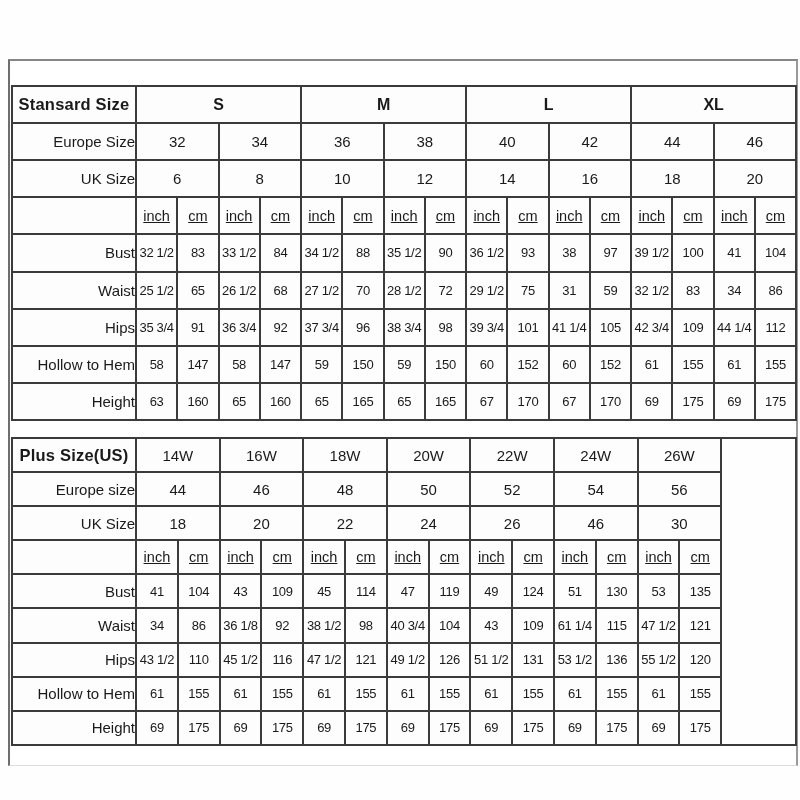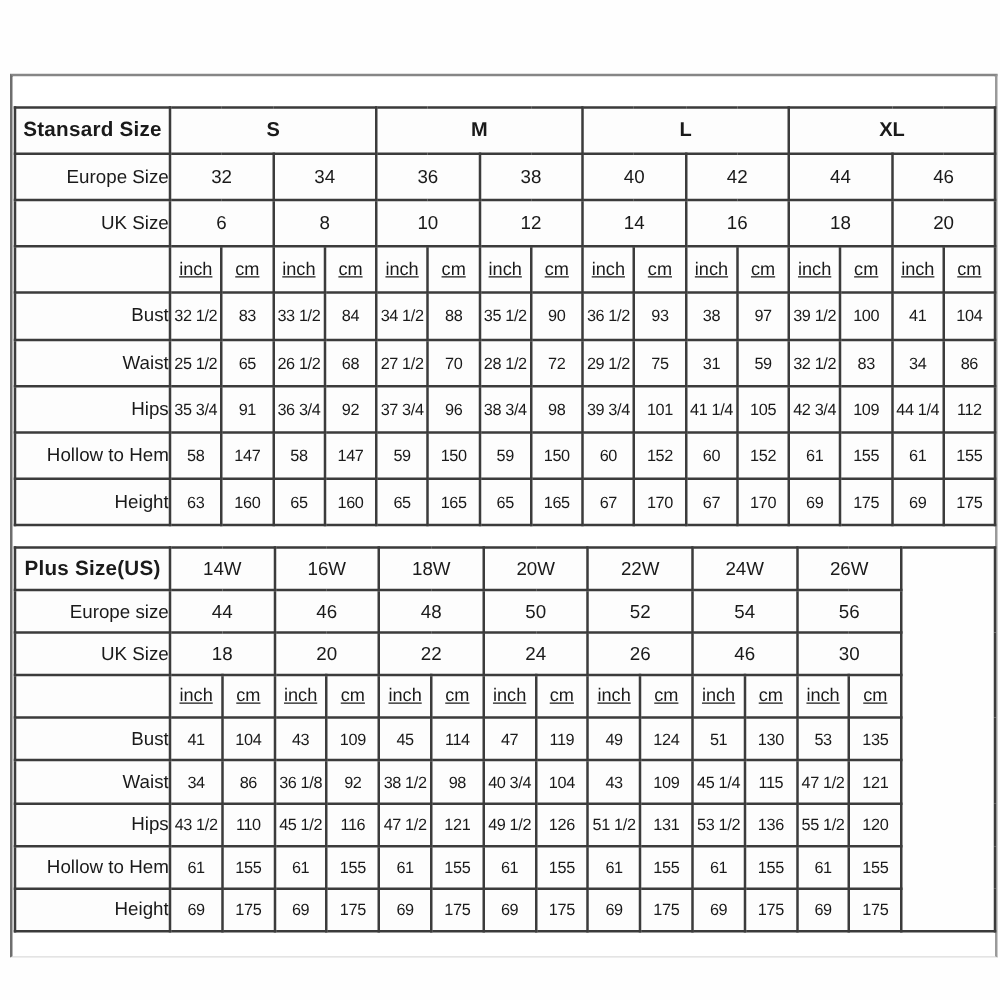--- a/index.html
+++ b/index.html
@@ -337,21 +337,21 @@
           <td class="val">34</td>
           <td class="val">86</td>
           <td class="val">36 1/8</td>
           <td class="val">92</td>
           <td class="val">38 1/2</td>
           <td class="val">98</td>
           <td class="val">40 3/4</td>
           <td class="val">104</td>
           <td class="val">43</td>
           <td class="val">109</td>
-          <td class="val">45 1/4</td>
+          <td class="val">61 1/4</td>
           <td class="val">115</td>
           <td class="val">47 1/2</td>
           <td class="val">121</td>
         </tr>
         <tr>
           <td class="rowlabel">Hips</td>
           <td class="val">43 1/2</td>
           <td class="val">110</td>
           <td class="val">45 1/2</td>
           <td class="val">116</td>

